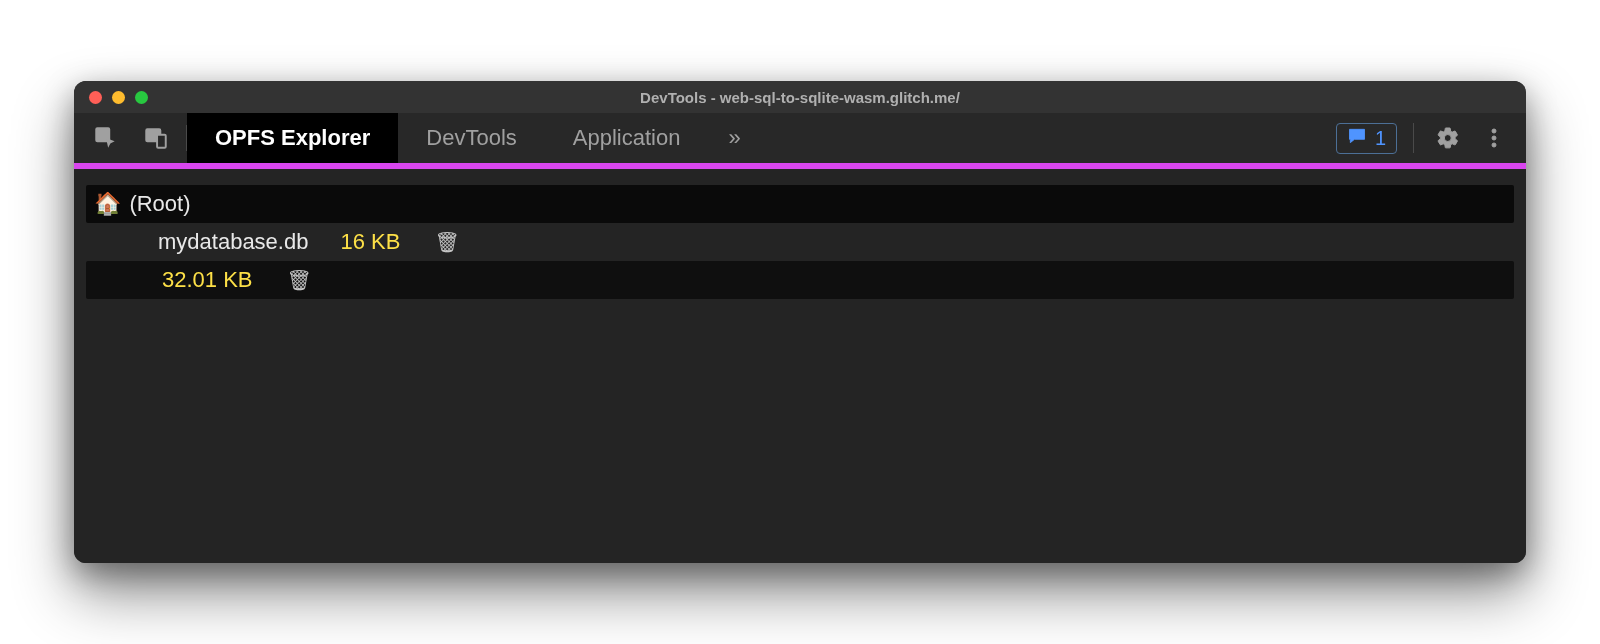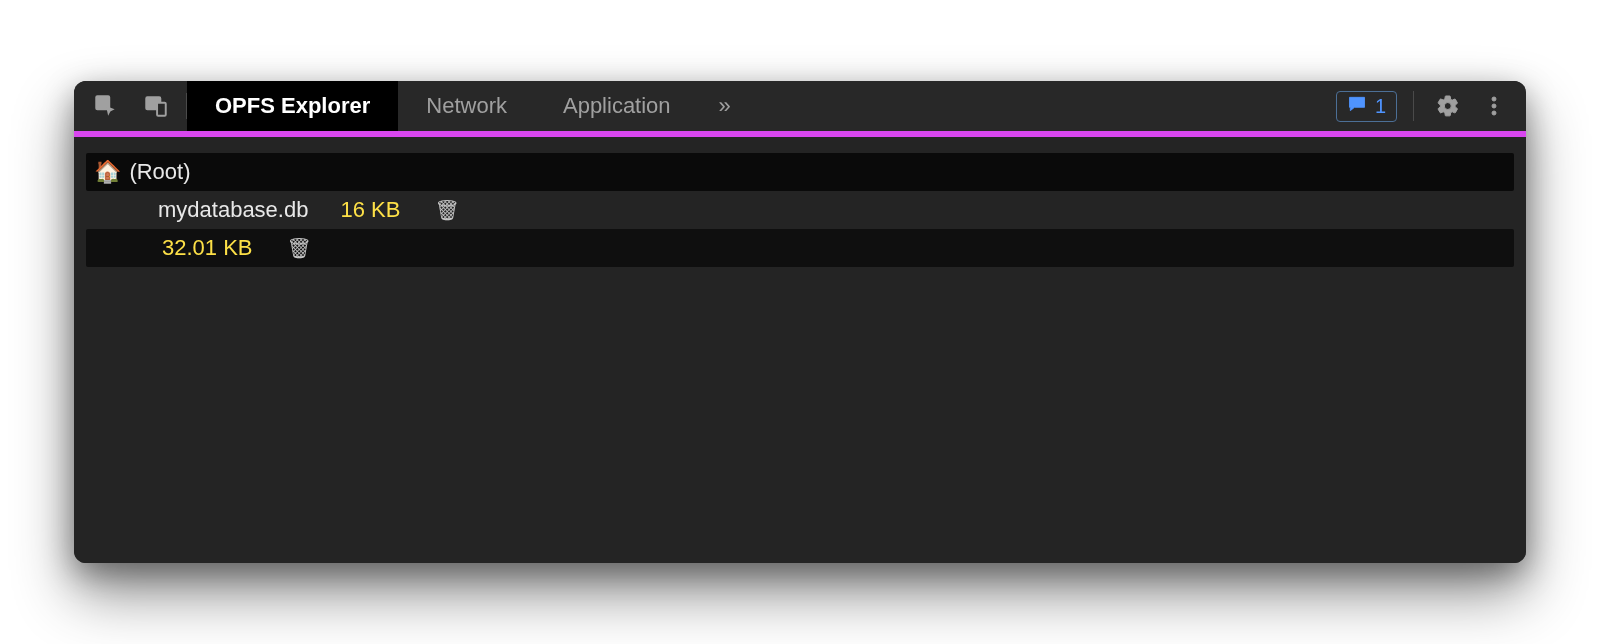--- a/index.html
+++ b/index.html
@@ -149,20 +149,28 @@
   .file-name { color: #e8e8e8; }
   .file-size { color: #fde047; margin-left: 4px; }
   .house { font-size: 22px; }
   .trash { font-size: 20px; margin-left: 6px; cursor: pointer; filter: grayscale(1) brightness(0.85); }
 
 </style>
 </head>
 <body>
 
 <div class="window">
+  <div class="titlebar">
+    <div class="traffic-lights">
+      <span class="traffic-close"></span>
+      <span class="traffic-min"></span>
+      <span class="traffic-max"></span>
+    </div>
+    <div class="title">DevTools - web-sql-to-sqlite-wasm.glitch.me/</div>
+  </div>
 
   <div class="toolbar">
     <div class="tool-icons">
       <span class="icon-btn">
         <svg width="26" height="26" viewBox="0 0 24 24" fill="none" stroke-width="1.8">
           <rect x="3" y="3" width="12" height="12" rx="1"></rect>
           <path d="M12 12 L20 15 L16 17 L14 21 Z" fill="#a0a0a0" stroke="none"></path>
         </svg>
       </span>
       <span class="icon-btn">
@@ -172,21 +180,21 @@
         </svg>
       </span>
     </div>
     <div class="divider"></div>
 
     <div class="tabs">
       <div class="tab active">
         <span>OPFS Explorer</span>
       </div>
       <div class="tab">
-        <span>Network</span>
+        <span>DevTools</span>
       </div>
       <div class="tab">
         <span>Application</span>
       </div>
       <div class="tab more">
         <span>»</span>
       </div>
     </div>
 
     <div class="toolbar-right">

